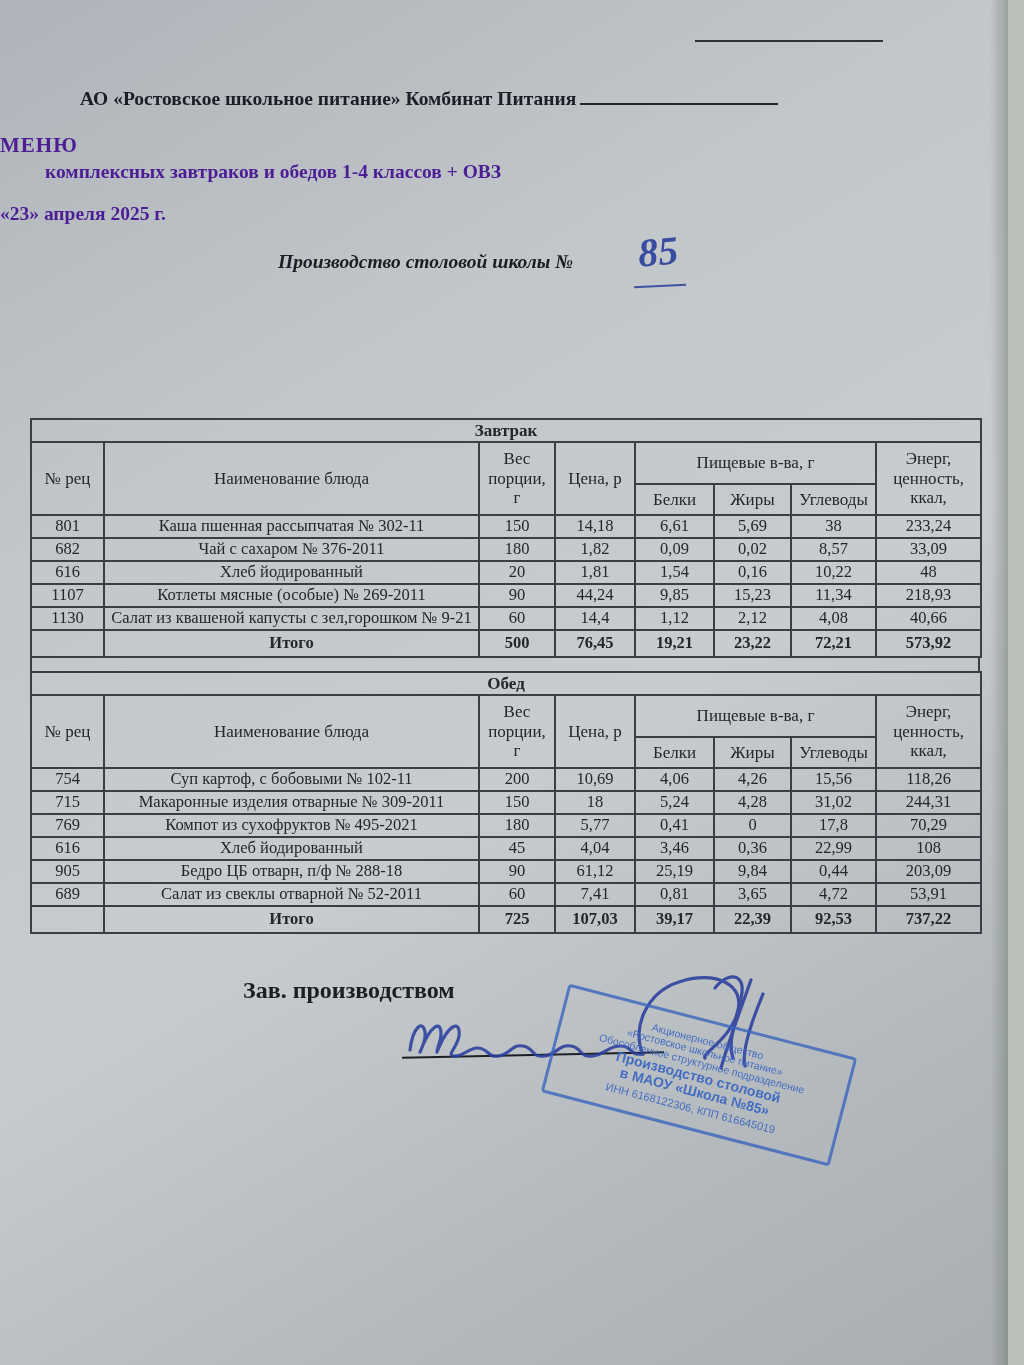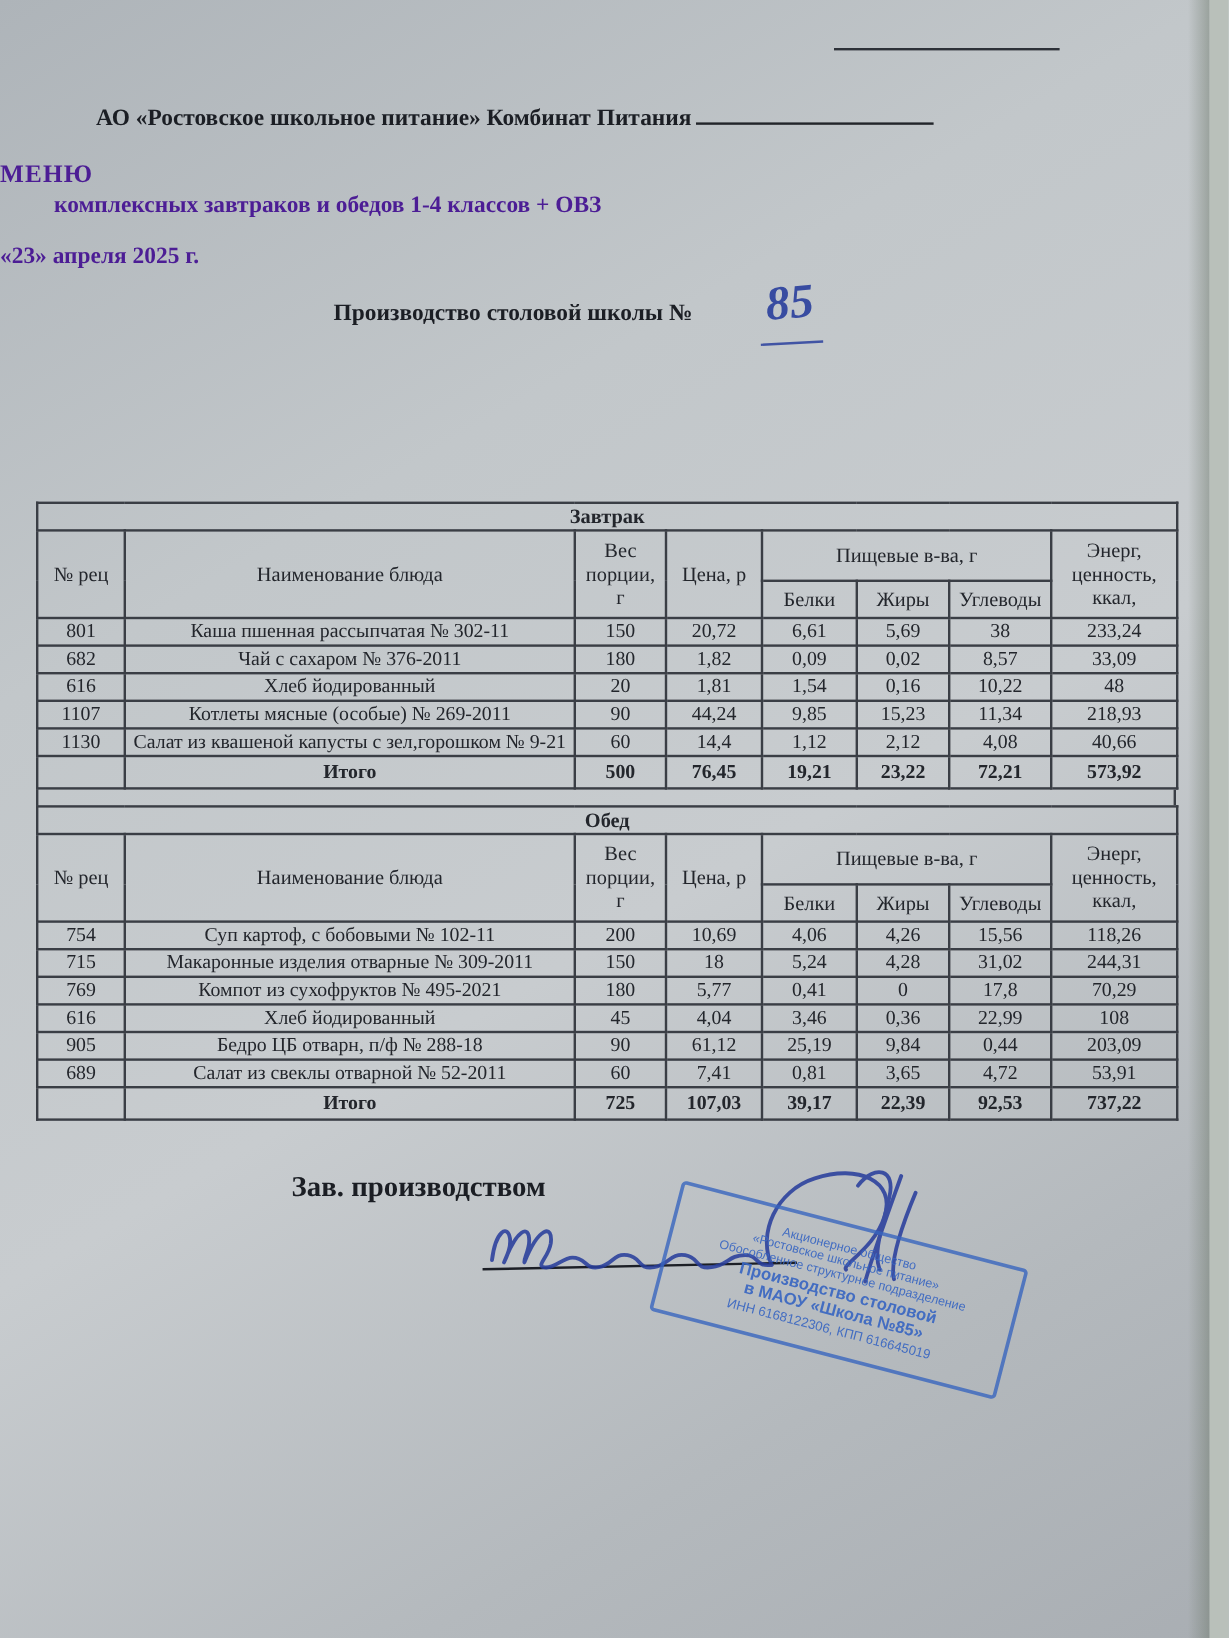--- a/index.html
+++ b/index.html
@@ -12,21 +12,21 @@
   .edge-dark{position:absolute;right:16px;top:0;bottom:0;width:18px;
     background:linear-gradient(90deg,rgba(118,128,116,0),rgba(104,116,102,0.45));}
   .edge-light{position:absolute;right:0;top:0;bottom:0;width:16px;background:#b9c0ba;}
   .topline{position:absolute;left:695px;top:40px;width:188px;border-top:2px solid #2d3138;}
   .orgline{position:absolute;left:80px;top:88px;font-size:19.5px;font-weight:bold;color:#1b1e24;white-space:nowrap;}
   .org-underline{display:inline-block;width:198px;border-bottom:2px solid #22252a;height:14px;margin-left:4px;}
   .centerblock{position:absolute;left:0;width:935px;text-align:left;font-weight:bold;color:#4c1d95;}
   .t-menu{top:133px;font-size:21px;letter-spacing:1px;}
   .t-sub{top:161px;font-size:19.5px;padding-left:45px;}
   .t-date{top:203px;font-size:19.5px;}
-  .prodline{position:absolute;left:278px;top:251px;font-size:19.5px;font-weight:bold;color:#1b1e24;white-space:nowrap;}
+  .prodline{position:absolute;left:278px;top:251px;font-size:19.5px;font-weight:bold;color:#1b1e24;white-space:nowrap;font-style:italic;}
   .hw-num{position:absolute;left:638px;top:228px;font-size:40px;font-style:italic;color:#2a3f9d;
     transform:rotate(-5deg);font-weight:bold;opacity:.9;}
   .hw-underline{position:absolute;left:634px;top:285px;width:52px;border-top:2.5px solid #2a3f9d;opacity:.85;transform:rotate(-3deg);}
 
   
   .tables-wrap{position:absolute;left:30px;top:418px;width:950px;}
   table.menu{border-collapse:collapse;width:950px;table-layout:fixed;font-size:16.5px;color:#23262c;}
   table.menu th,table.menu td{border:2px solid #3a3e45;padding:1px 4px;text-align:center;vertical-align:middle;line-height:1.15;overflow:hidden;}
   table.menu th{font-weight:normal;font-size:17px;}
   tr.sect th{font-weight:bold;font-size:17px;height:21px;padding:0;}
@@ -101,21 +101,21 @@
         <th>Белки</th>
         <th>Жиры</th>
         <th>Углеводы</th>
       </tr>
     </thead>
     <tbody>
         <tr>
           <td>801</td>
           <td class="dish">Каша пшенная рассыпчатая № 302-11</td>
           <td>150</td>
-          <td>20,72</td>
+          <td>14,18</td>
           <td>6,61</td>
           <td>5,69</td>
           <td>38</td>
           <td>233,24</td>
         </tr>
         <tr>
           <td>682</td>
           <td class="dish">Чай с сахаром № 376-2011</td>
           <td>180</td>
           <td>1,82</td>

